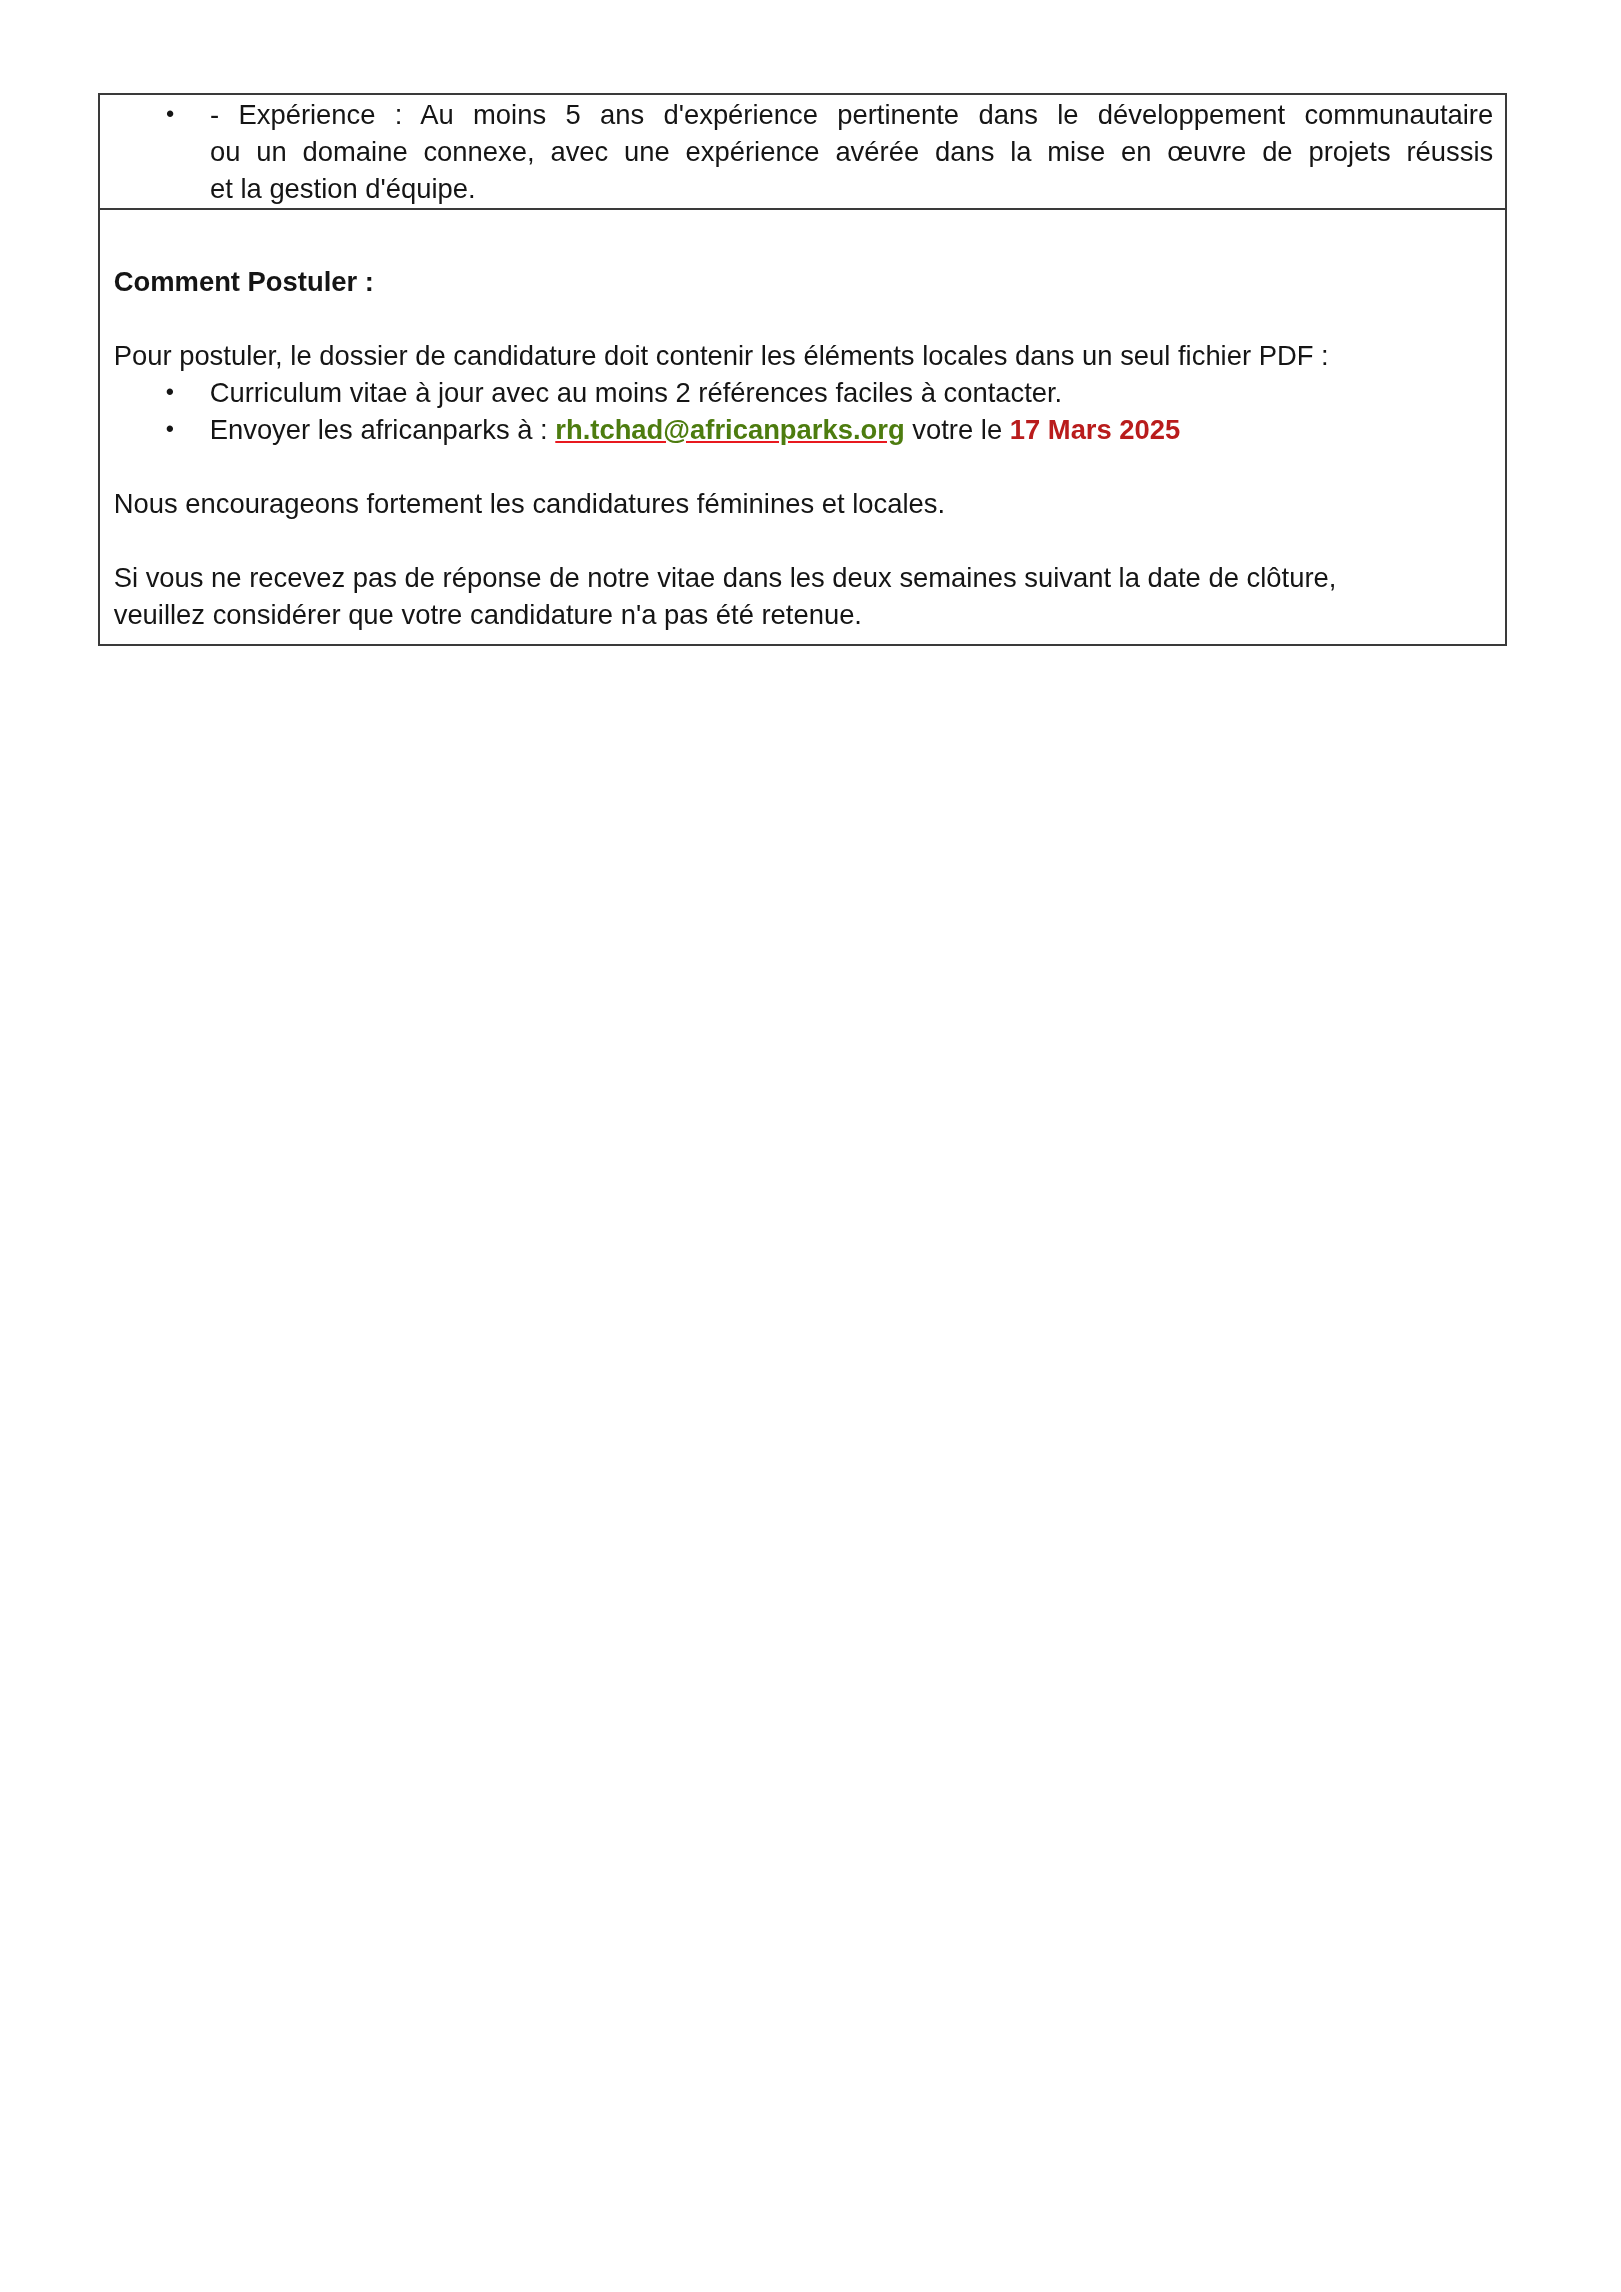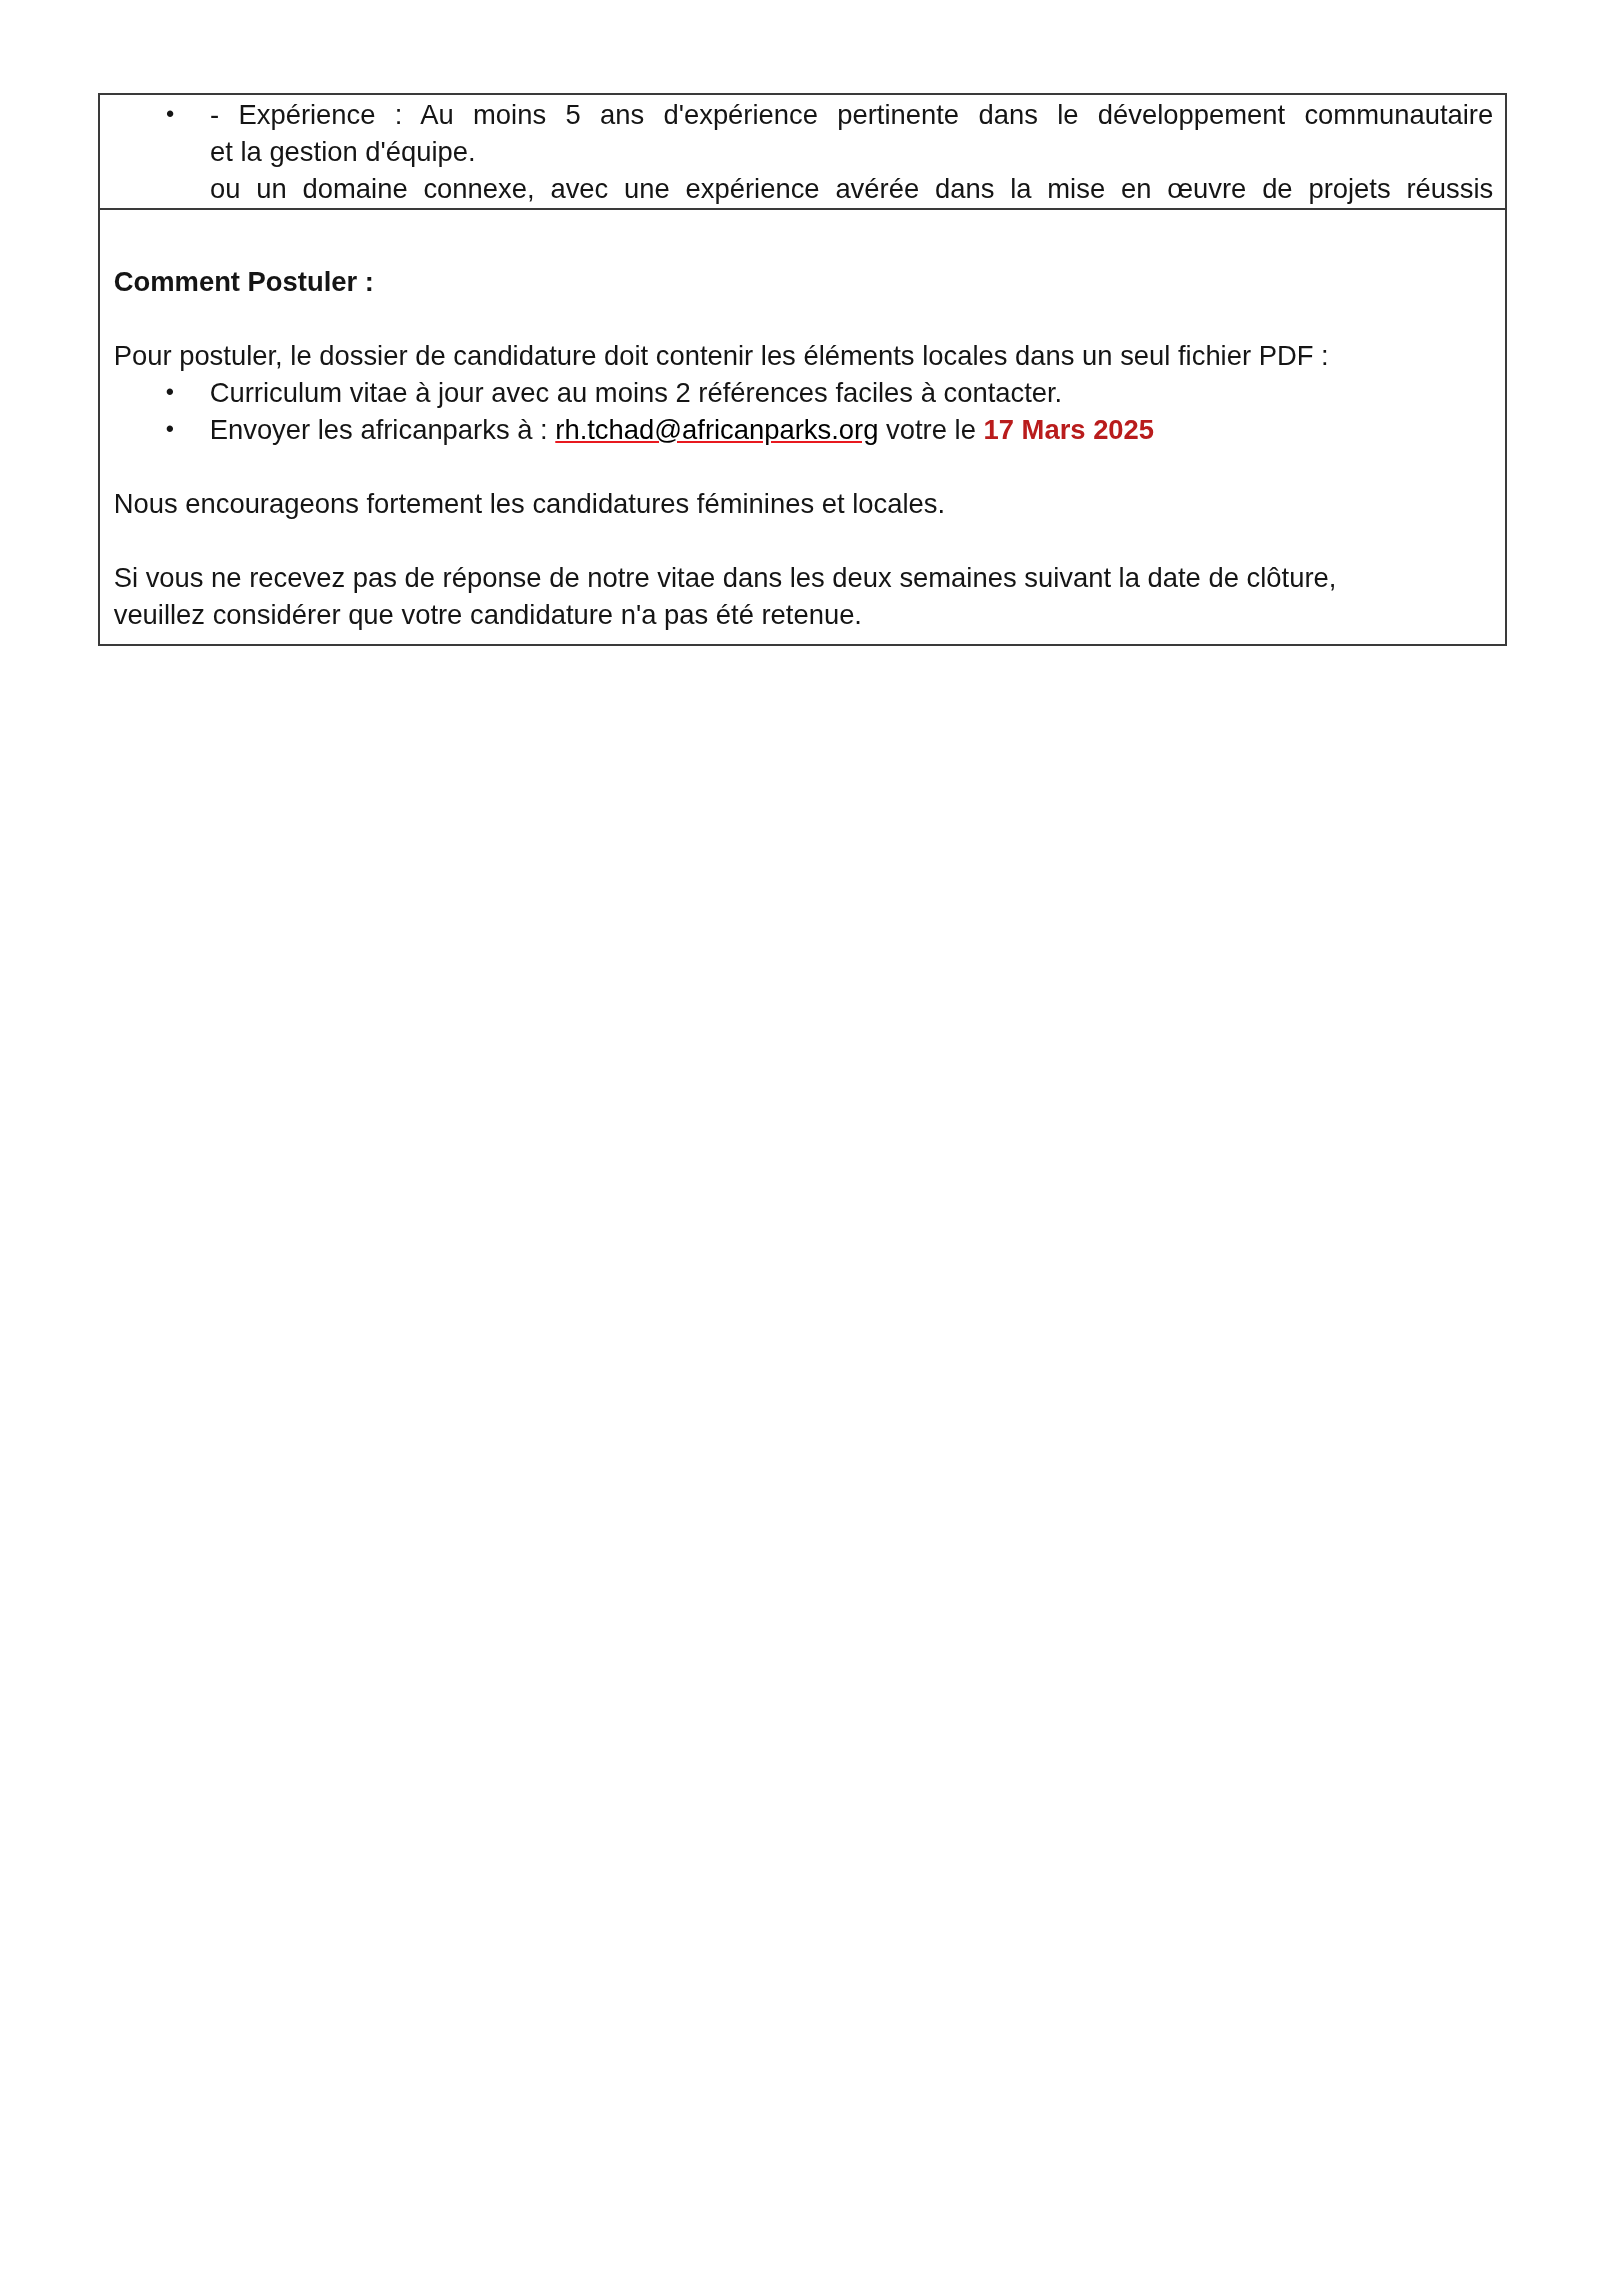--- a/index.html
+++ b/index.html
@@ -42,43 +42,44 @@
     display: inline-block;
     width: 44px;
     font-size: 23.5px;
   }
   .b1 .marker { margin-left: 66px; }
   .b2 .marker { margin-left: 52px; }
   .btext { flex: 1 1 auto; min-width: 0; }
   .flex1 { flex: 1 1 auto; min-width: 0; }
   .stretch { text-align: justify; text-align-last: justify; }
   .email {
-    color: #000000;
+    color: #4d7c0f;
     text-decoration: underline;
     text-decoration-color: #e8191f;
     cursor: pointer;
+    font-weight: bold;
   }
   .deadline {
     color: #b91c1c;
     font-weight: bold;
   }
 </style>
 </head>
 <body>
 
 <div class="page">
   <div class="doc-table">
 
     <div class="section sec1">
       <div class="bullet-row b1">
         <span class="marker">•</span>
         <div class="btext">
           <div class="wrapline stretch">- Expérience : Au moins 5 ans d'expérience pertinente dans le développement communautaire</div>
+          <div class="wrapline stretch">ou un domaine connexe, avec une expérience avérée dans la mise en œuvre de projets réussis</div>
           <div class="wrapline">et la gestion d'équipe.</div>
-          <div class="wrapline stretch">ou un domaine connexe, avec une expérience avérée dans la mise en œuvre de projets réussis</div>
         </div>
       </div>
     </div>
 
     <div class="section sec2">
       <div class="line heading">Comment Postuler :</div>
       <div class="blank"></div>
       <div class="line">Pour postuler, le dossier de candidature doit contenir les éléments locales dans un seul fichier PDF :</div>
 
       <div class="bullet-row b2">

